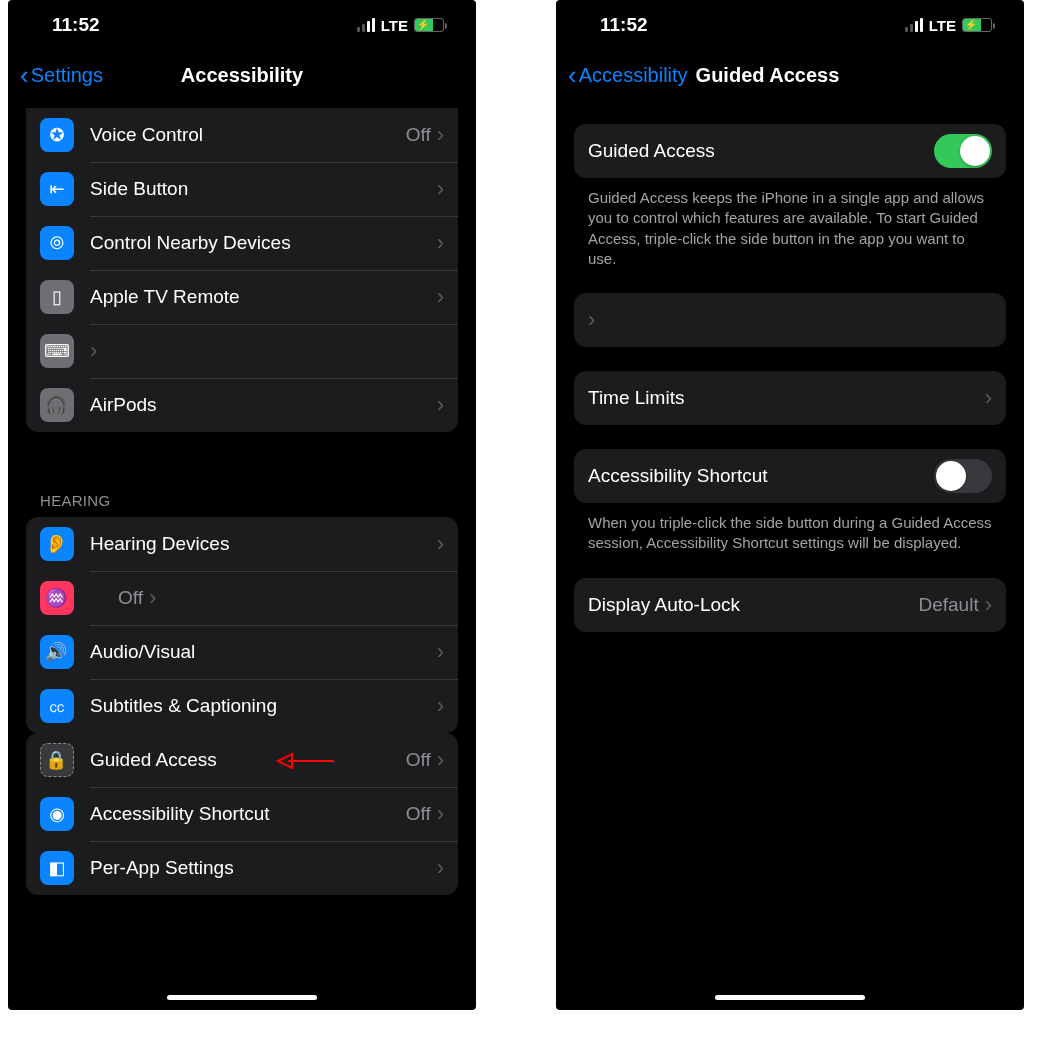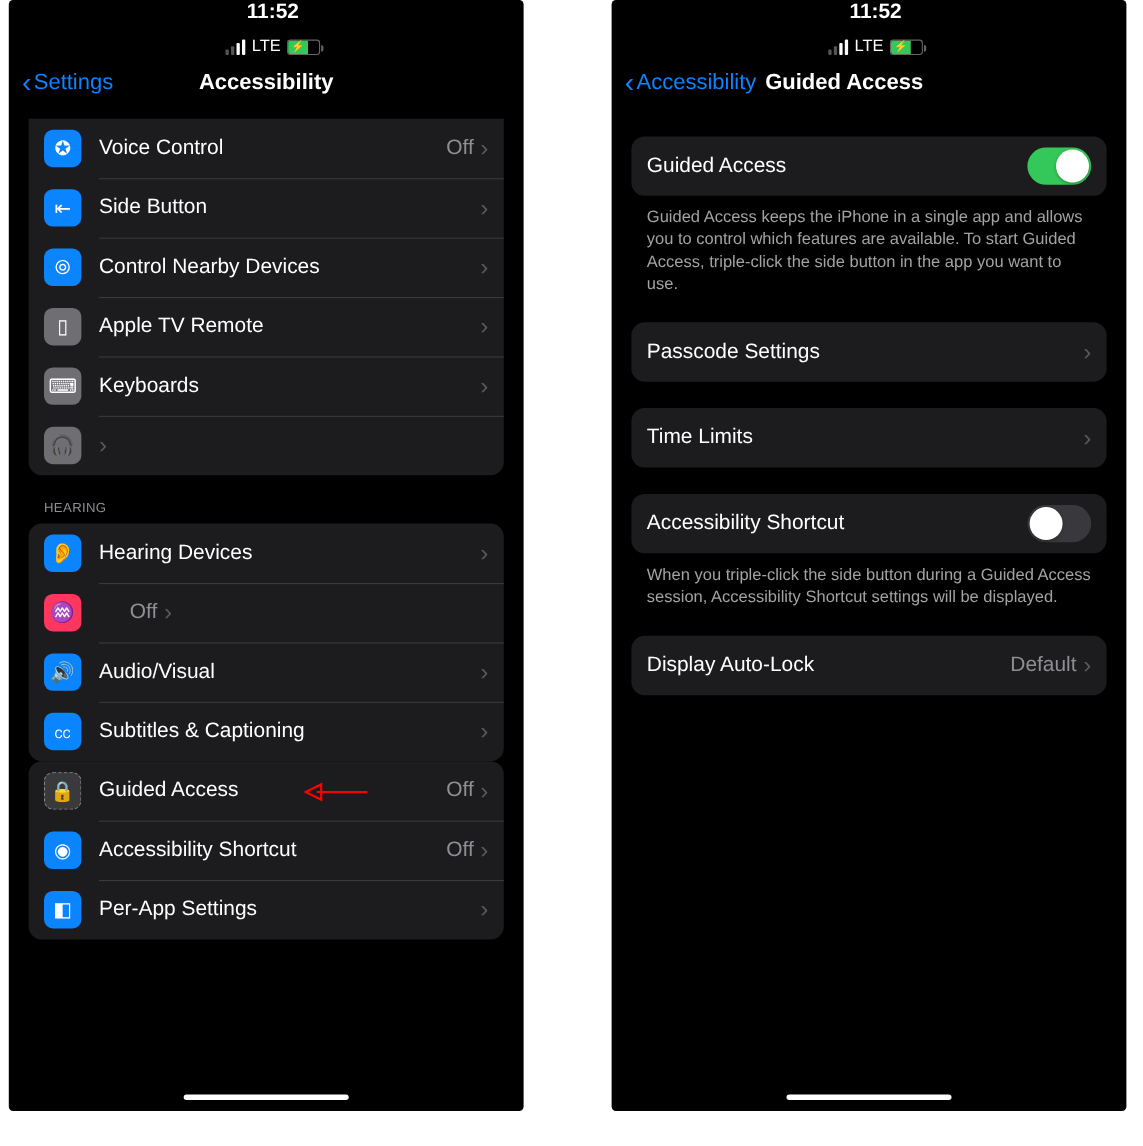--- a/index.html
+++ b/index.html
@@ -25,28 +25,27 @@
   }
   
   .status-bar {
     height: 50px;
     display: flex;
     align-items: center;
     justify-content: space-between;
     padding: 0 32px 0 44px;
     font-size: 19px;
     font-weight: 600;
-    flex-direction: column;
   }
   .status-right {
     display: flex;
-    align-items: flex-end;
+    align-items: center;
     gap: 6px;
     font-size: 15px;
-    font-weight: 400;
+    font-weight: 700;
   }
   .signal-bars { display: inline-flex; align-items: flex-end; gap: 2px; }
   .signal-bars span { width: 3px; background:#fff; border-radius:1px; }
   .signal-bars span:nth-child(1){height:5px;background:#555;}
   .signal-bars span:nth-child(2){height:8px;background:#555;}
   .signal-bars span:nth-child(3){height:11px;}
   .signal-bars span:nth-child(4){height:14px;}
   .battery {
     width: 30px; height: 14px; border:1px solid #666; border-radius:3px;
     position: relative; display:flex; align-items:center;
@@ -74,23 +73,24 @@
     position:absolute;
     left:50%; transform:translateX(-50%);
     font-size:20px; font-weight:600;
   }
   .nav-title-inline {
     font-size:20px; font-weight:600; margin-left:8px;
   }
   
   .content { flex:1; overflow:hidden; padding: 0 18px; }
   .section-header {
-    font-size:12px; color:#8e8e93; text-transform:uppercase;
+    font-size:15px; color:#8e8e93; text-transform:uppercase;
     padding: 22px 14px 8px;
     letter-spacing:0.3px;
+    margin-top:38px;
   }
   .group {
     background:#1c1c1e;
     border-radius:12px;
     overflow:hidden;
   }
   .partial-top { border-top-left-radius:0; border-top-right-radius:0; }
   .row {
     display:flex; align-items:center;
     min-height:54px;
@@ -200,27 +200,27 @@
         <div class="row-icon" style="background:#6e6e73">
             <span class="ic">▯</span>
           </div>
         <span class="row-label">Apple TV Remote</span>
         <span class="row-chev">›</span>
       </div>
       <div class="row">
         <div class="row-icon" style="background:#6e6e73">
             <span class="ic">⌨</span>
           </div>
-        <span class="row-label">Keyboards</span>
         <span class="row-chev">›</span>
       </div>
       <div class="row">
         <div class="row-icon" style="background:#6e6e73">
             <span class="ic">🎧</span>
           </div>
+        <span class="row-label">AirPods</span>
         <span class="row-chev">›</span>
       </div>
     </div>
 
     <div class="section-header">HEARING</div>
     <div class="group">
       <div class="row">
         <div class="row-icon" style="background:#0a84ff">
             <span class="ic">👂</span>
           </div>
@@ -317,21 +317,20 @@
         <div class="toggle on">
             <div class="knob"></div>
           </div>
       </div>
     </div>
     <div class="footer-text">Guided Access keeps the iPhone in a single app and allows you to control which features are available. To start Guided Access, triple-click the side button in the app you want to use.</div>
 
     <div class="spacer"></div>
     <div class="group">
       <div class="row no-icon">
-        <span class="row-label">Passcode Settings</span>
         <span class="row-chev">›</span>
       </div>
     </div>
 
     <div class="spacer"></div>
     <div class="group">
       <div class="row no-icon">
         <span class="row-label">Time Limits</span>
         <span class="row-chev">›</span>
       </div>

